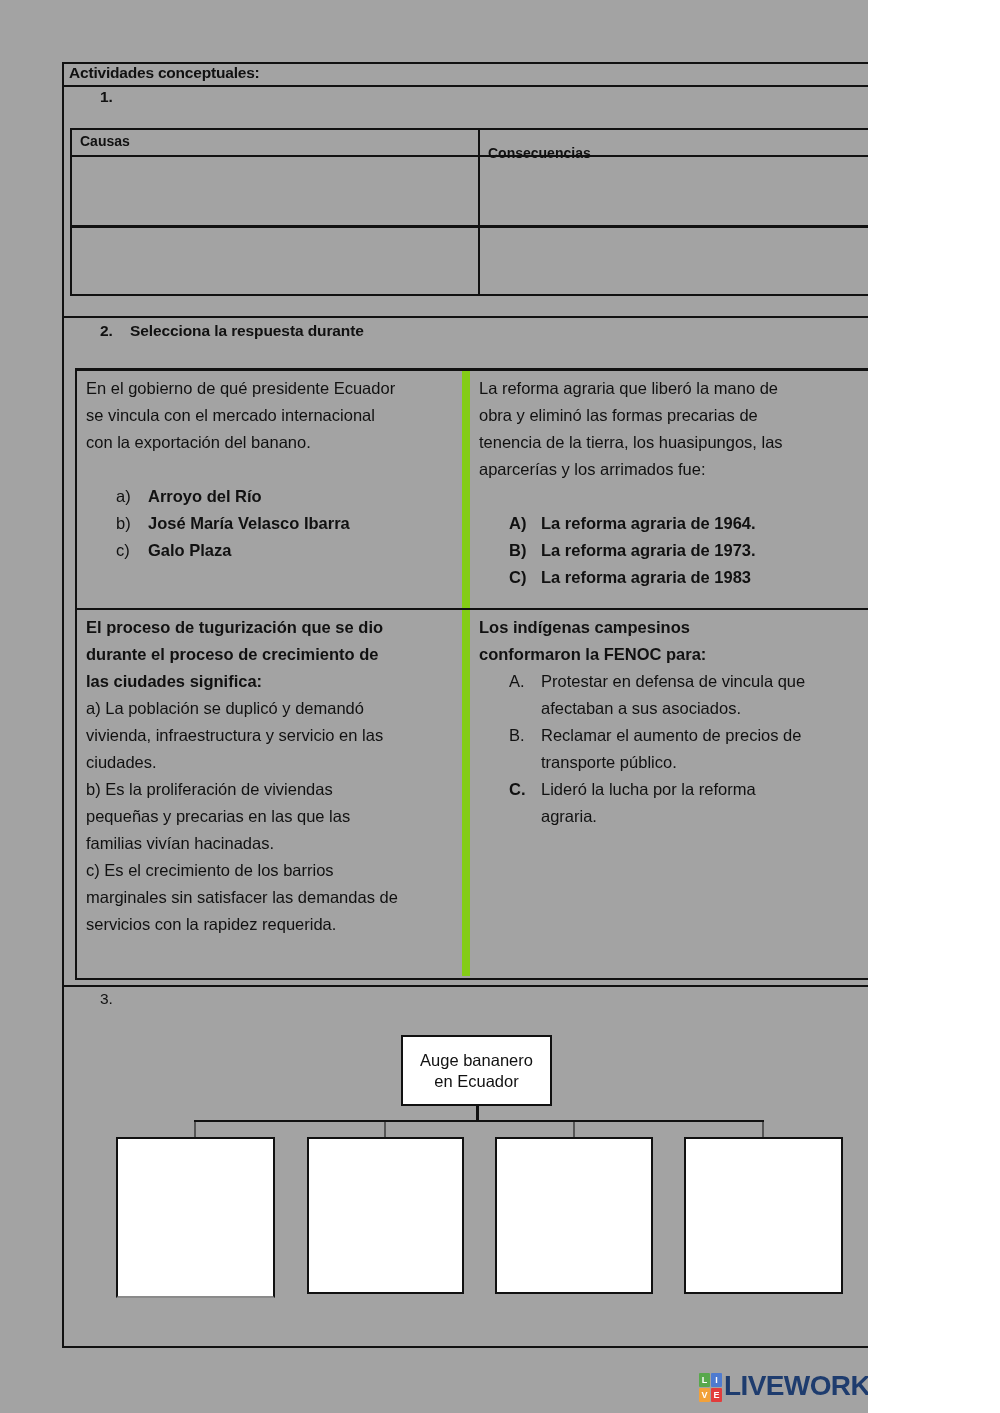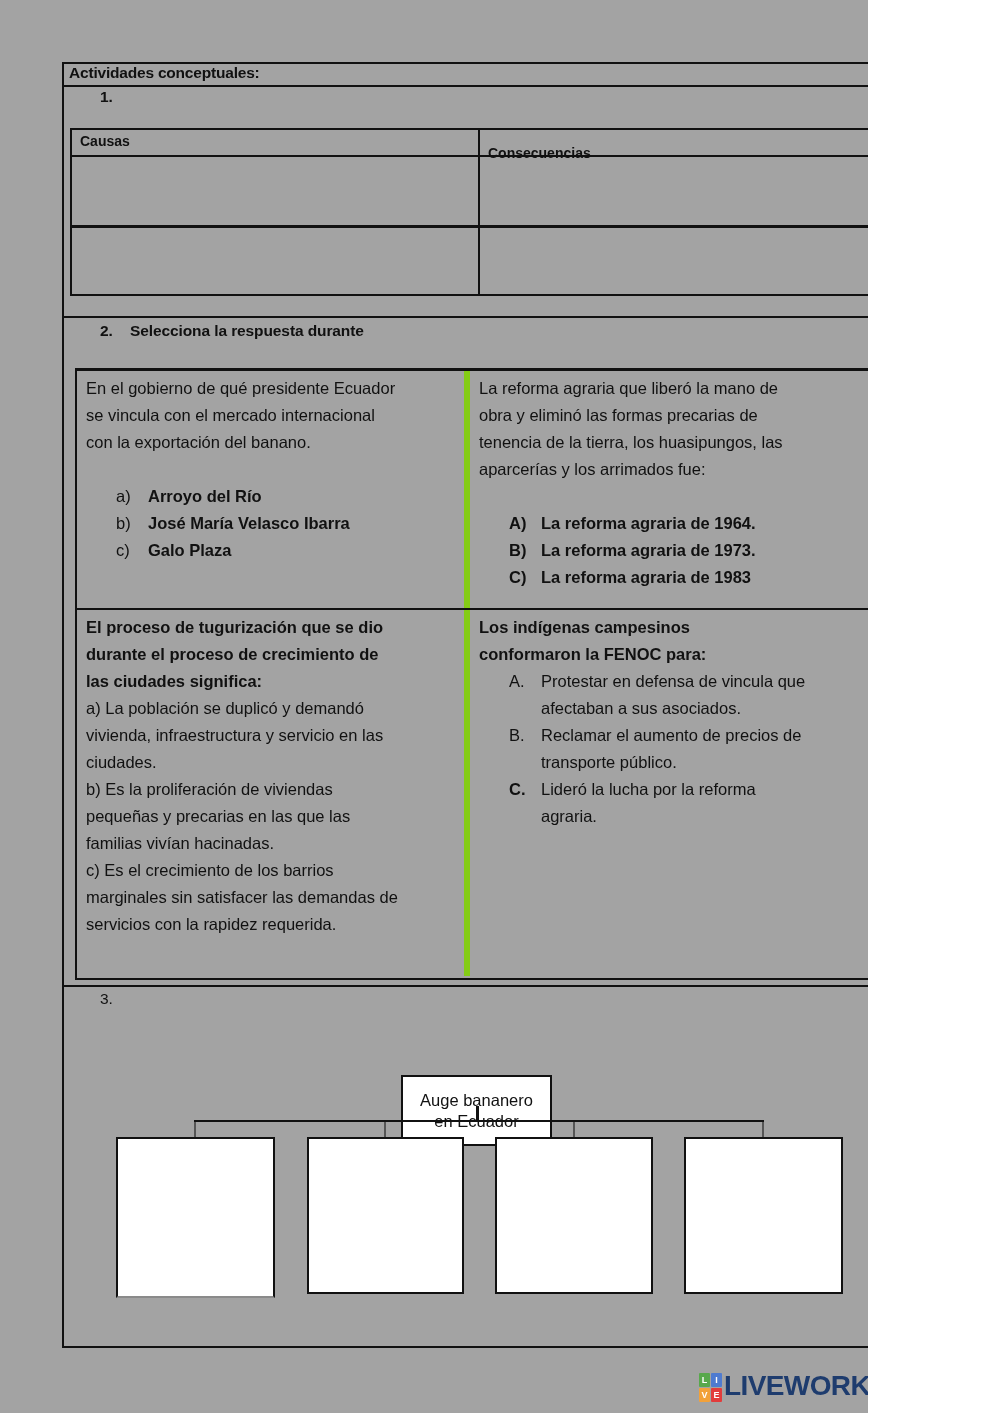--- a/index.html
+++ b/index.html
@@ -33,34 +33,34 @@
   .ctable .row.b { height:62px; }
   .ctable .c1 { width:406px; padding:3px 0 0 8px; }
   .ctable .c2 { flex:1; padding:15px 0 0 10px; }
 
   
   .mtable { position:absolute; left:75px; top:368px; width:805px; height:612px; border:2px solid #111; border-top-width:3px; font-size:16.5px; line-height:27px; }
   .mtable .trow { display:flex; width:100%; }
   .mtable .trow.top { height:239px; border-bottom:2px solid #111; }
   .mtable .trow.bot { height:366px; }
   .mtable .cell { padding:4px 10px 0 9px; }
-  .mtable .cl { width:393px; border-right:6px solid #84cc16; }
+  .mtable .cl { width:393px; border-right:8px solid #84cc16; }
   .mtable .cr { flex:1; }
   .pre { white-space:pre-line; }
   .boldtxt { font-weight:bold; }
   .opts { margin-top:27px; }
   .opts.tight { margin-top:0; }
   .opt { display:flex; }
   .opt .lbl { flex:0 0 32px; }
   .opt .lbl.b, .opt .txt.b { font-weight:bold; }
   .indent { margin-left:30px; }
 
   
   .dbox { position:absolute; border:2px solid #111; background:#fff; }
-  .root-box { left:401px; top:1035px; width:151px; height:71px; display:flex; flex-direction:column; align-items:center; justify-content:center; font-size:16.5px; line-height:21px; text-align:center;margin-top:40px; }
+  .root-box { left:401px; top:1035px; width:151px; height:71px; display:flex; flex-direction:column; align-items:center; justify-content:center; font-size:16.5px; line-height:21px; text-align:center; }
   .stub { background:#555; }
 
   
   .logo { position:absolute; left:699px; top:1371px; display:flex; align-items:flex-start; }
   .logo-grid { display:grid; grid-template-columns:11px 11px; grid-template-rows:14px 14px; gap:1px; margin-top:2px; }
   .tile { display:flex; align-items:center; justify-content:center; color:#fff; font-size:9px; font-weight:bold; border-radius:1px; }
   .logo-text { margin-left:2px; font-size:28px; font-weight:800; color:#1e3c6e; letter-spacing:-0.6px; line-height:30px; }
 </style>
 </head>
 <body>

